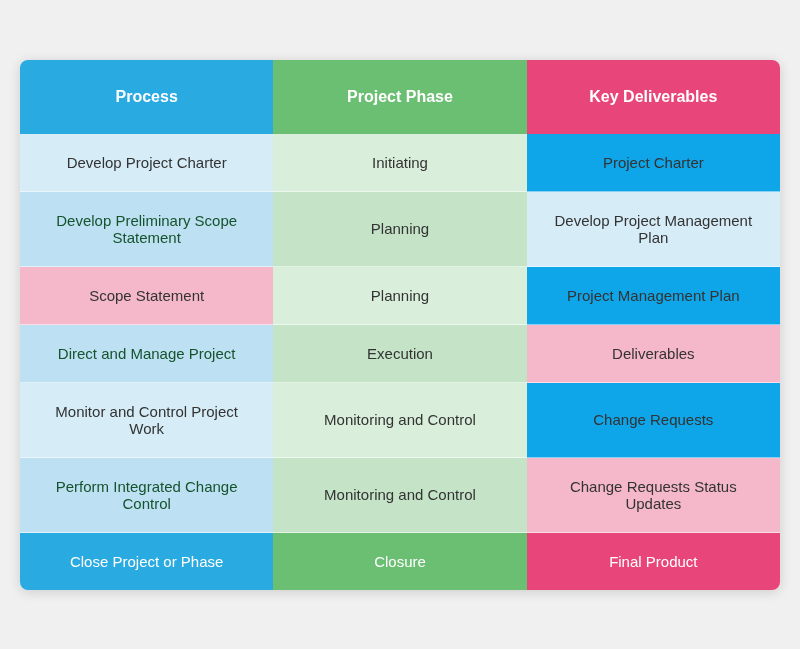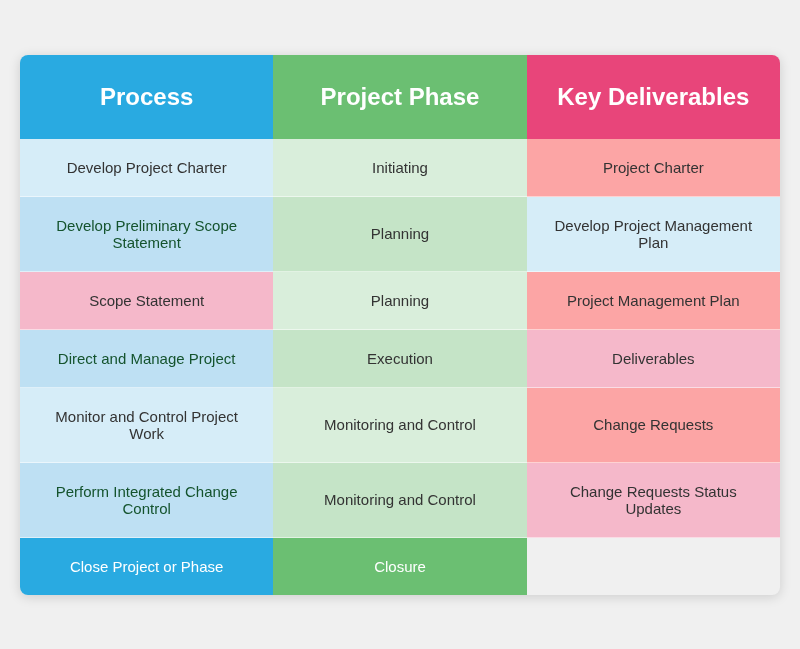--- a/index.html
+++ b/index.html
@@ -26,21 +26,21 @@
 
     .table-grid {
       display: grid;
       grid-template-columns: 1fr 1fr 1fr;
       width: 100%;
     }
 
     .header-cell {
       padding: 28px 16px;
       text-align: center;
-      font-size: 24px;
+      font-size: 16px;
       font-weight: bold;
       color: #ffffff;
     }
 
     .header-process {
       background-color: #29aae1;
     }
 
     .header-phase {
       background-color: #6bbf72;
@@ -74,21 +74,21 @@
       background-color: #d9eedb;
       color: #333;
     }
 
     .cell-phase-mid {
       background-color: #c5e4c7;
       color: #333;
     }
 
     .cell-deliverable-light {
-      background-color: #fca5a5;
+      background-color: #0ea5e9;
       color: #333;
     }
 
     .cell-deliverable-mid {
       background-color: #f5b8ca;
       color: #333;
     }
 
     
     .cell-process-last {
@@ -193,15 +193,18 @@
     <div class="data-cell cell-deliverable-mid">
       <span>Change Requests Status Updates</span>
     </div>
 
     <div class="data-cell cell-process-last last-row">
       <span>Close Project or Phase</span>
     </div>
     <div class="data-cell cell-phase-last last-row">
       <span>Closure</span>
     </div>
+    <div class="data-cell cell-deliverable-last last-row">
+      <span>Final Product</span>
+    </div>
 
   </div>
 </div>
 
 </body></html>

